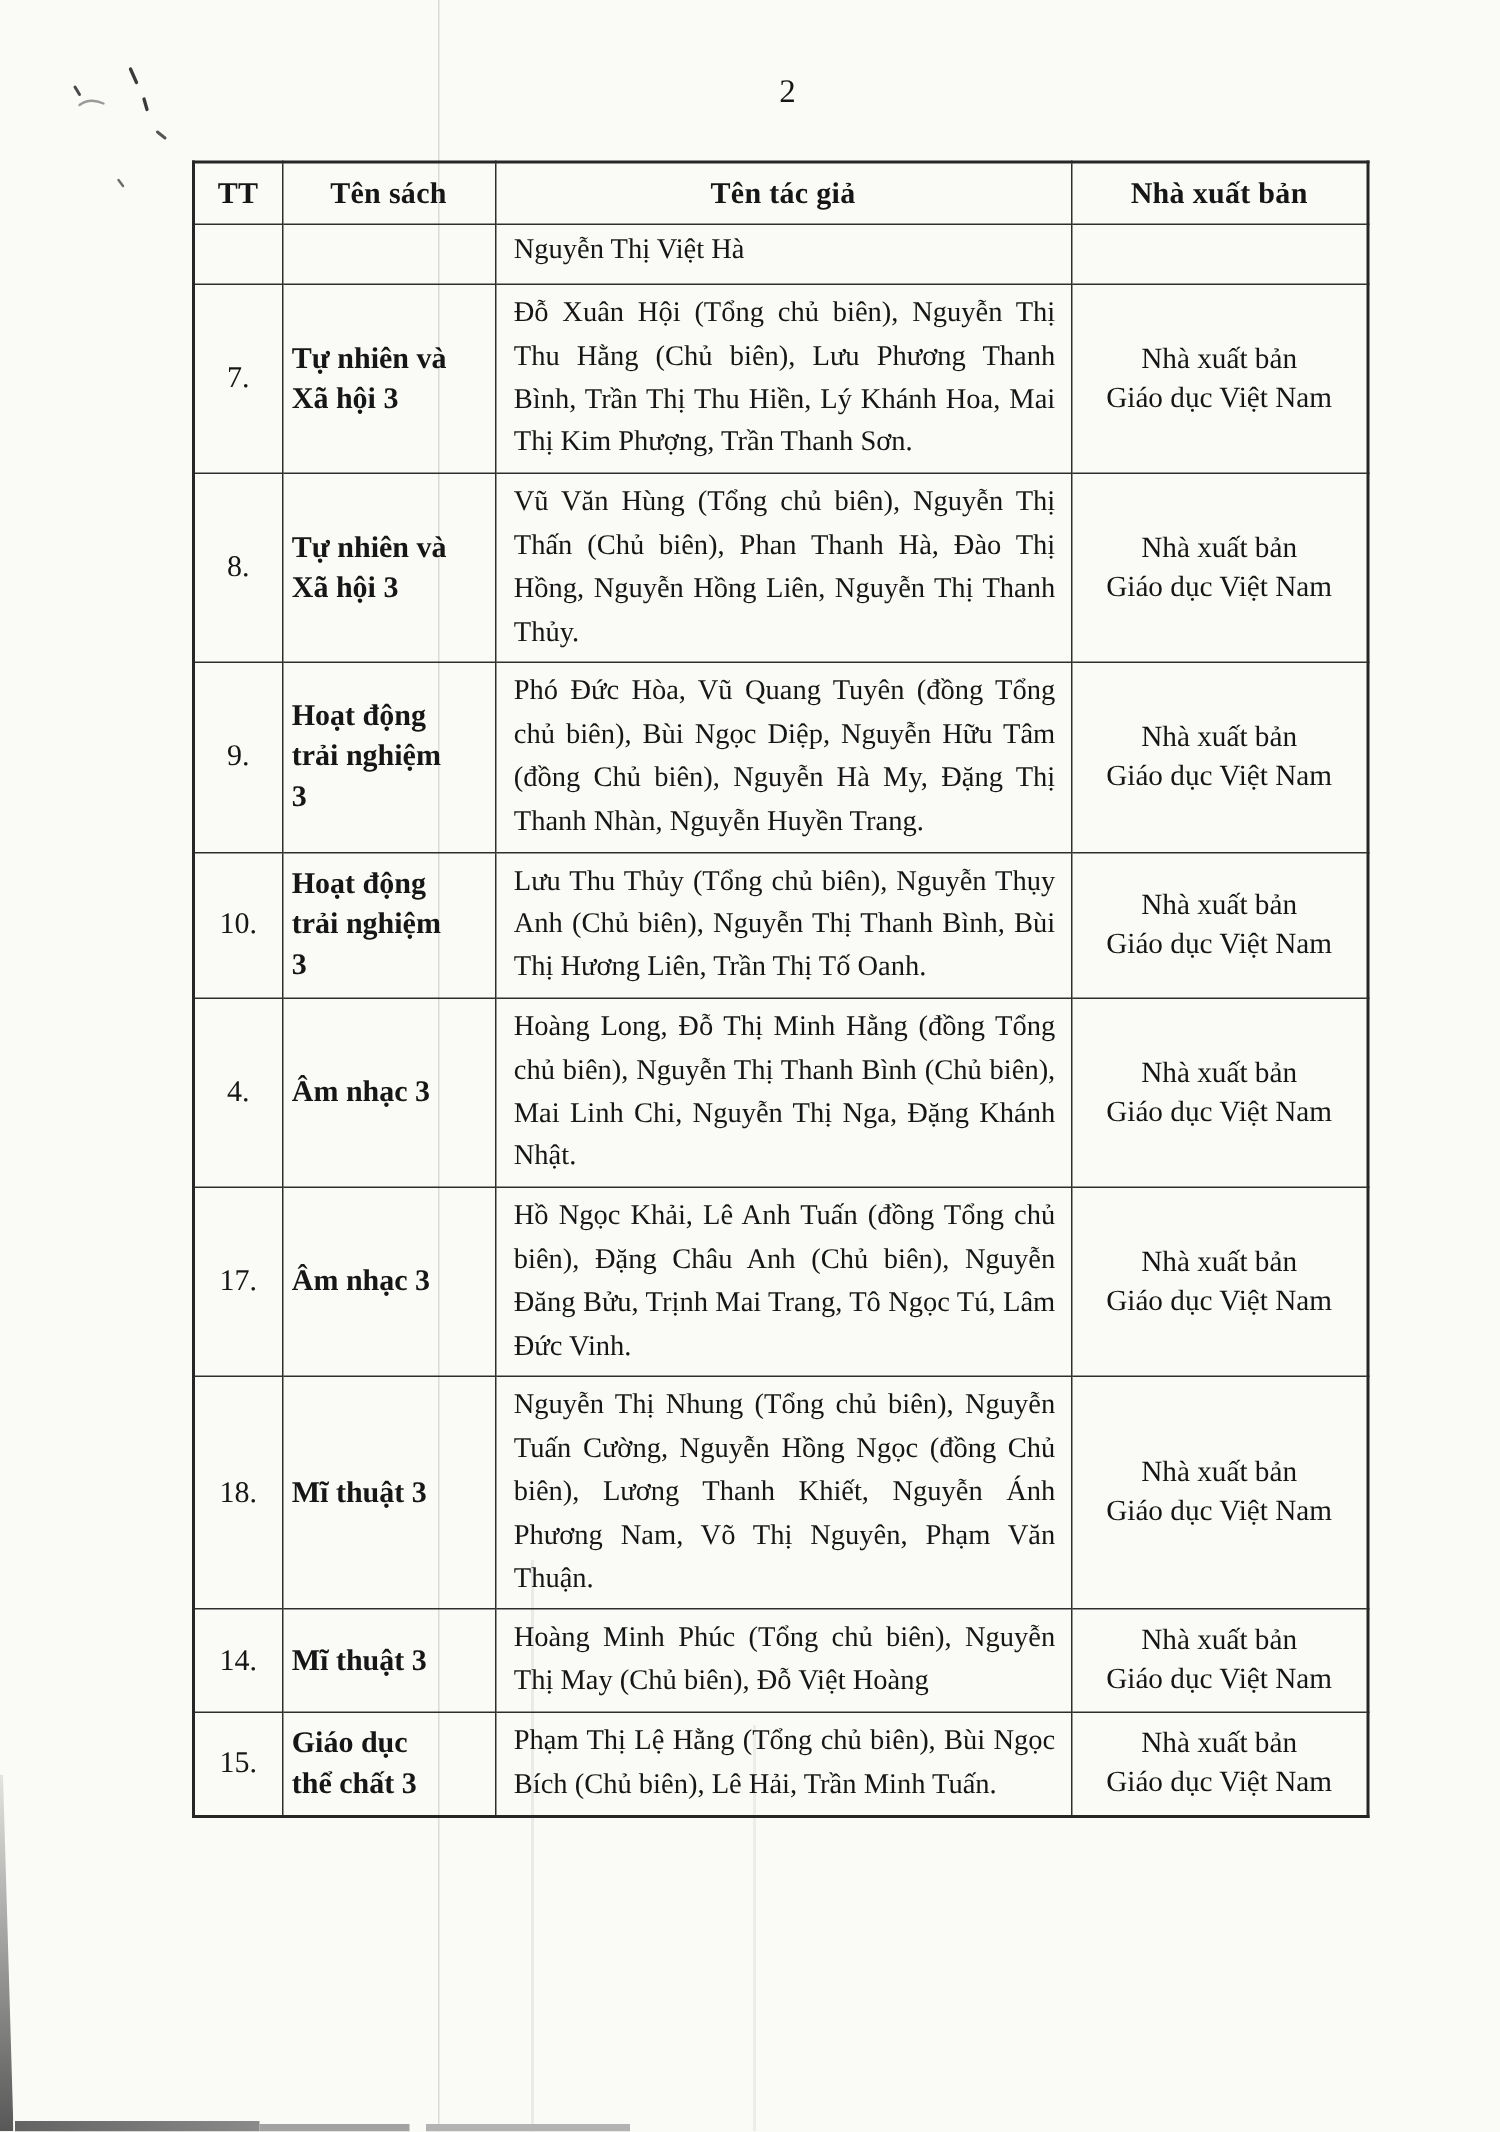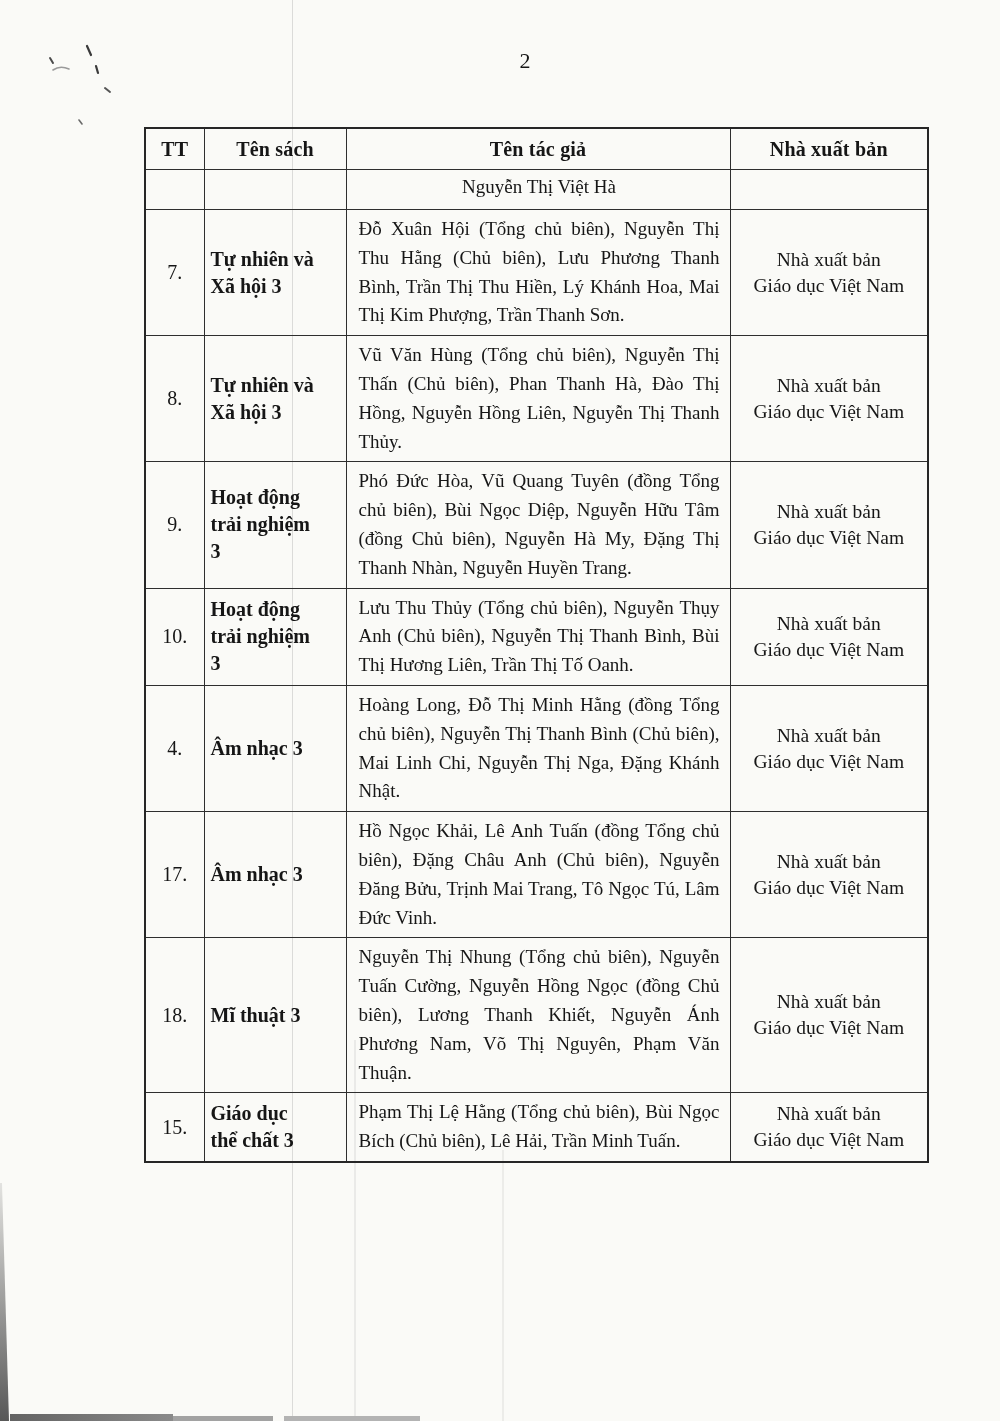--- a/index.html
+++ b/index.html
@@ -79,23 +79,22 @@
     top: 48px; left: 465px;
     width: 120px;
     text-align: center;
     font-size: 22px;
     z-index: 1;
   }
 
   
   .table-wrap {
     position: absolute;
-    left: 144px; top: 107px;
+    left: 128px; top: 107px;
     z-index: 1;
-    margin-top: 20px;
   }
   table.book-table {
     border-collapse: collapse;
     table-layout: fixed;
     width: 783px;
     background: transparent;
   }
   .book-table col.c-tt  { width: 59px; }
   .book-table col.c-ti  { width: 142px; }
   .book-table col.c-au  { width: 384px; }
@@ -130,21 +129,21 @@
     padding: 4px 6px;
   }
   td.authors-cell {
     font-size: 19px;
     line-height: 28.8px;
     text-align: justify;
     text-justify: inter-word;
     padding: 5px 10px 5px 12px;
   }
   td.authors-cell.single-line {
-    text-align: center;
+    text-align: left;
     padding-top: 1px;
     padding-bottom: 5px;
   }
   td.pub-cell {
     text-align: center;
     font-size: 19.5px;
     line-height: 26px;
     white-space: pre-line;
     padding: 4px 6px;
   }
@@ -241,20 +240,27 @@
 Giáo dục Việt Nam</td>
     </tr>
     <tr>
       <td class="tt-cell">18.</td>
       <td class="title-cell">Mĩ thuật 3</td>
       <td class="authors-cell">Nguyễn Thị Nhung (Tổng chủ biên), Nguyễn Tuấn Cường, Nguyễn Hồng Ngọc (đồng Chủ biên), Lương Thanh Khiết, Nguyễn Ánh Phương Nam, Võ Thị Nguyên, Phạm Văn Thuận.</td>
       <td class="pub-cell">Nhà xuất bản
 Giáo dục Việt Nam</td>
     </tr>
     <tr>
+      <td class="tt-cell">14.</td>
+      <td class="title-cell">Mĩ thuật 3</td>
+      <td class="authors-cell">Hoàng Minh Phúc (Tổng chủ biên), Nguyễn Thị May (Chủ biên), Đỗ Việt Hoàng</td>
+      <td class="pub-cell">Nhà xuất bản
+Giáo dục Việt Nam</td>
+    </tr>
+    <tr>
       <td class="tt-cell">15.</td>
       <td class="title-cell">Giáo dục
 thể chất 3</td>
       <td class="authors-cell">Phạm Thị Lệ Hằng (Tổng chủ biên), Bùi Ngọc Bích (Chủ biên), Lê Hải, Trần Minh Tuấn.</td>
       <td class="pub-cell">Nhà xuất bản
 Giáo dục Việt Nam</td>
     </tr>
   </tbody>
     </table>
 </div>

